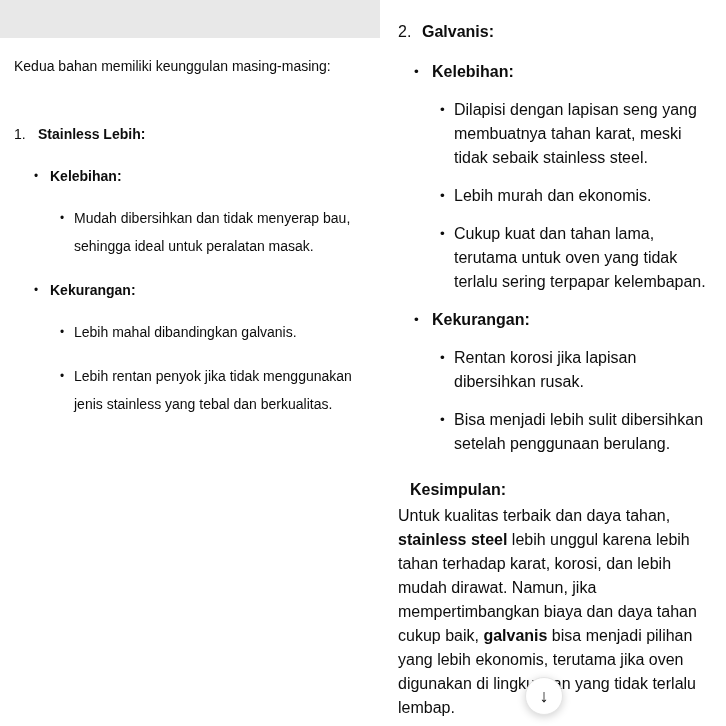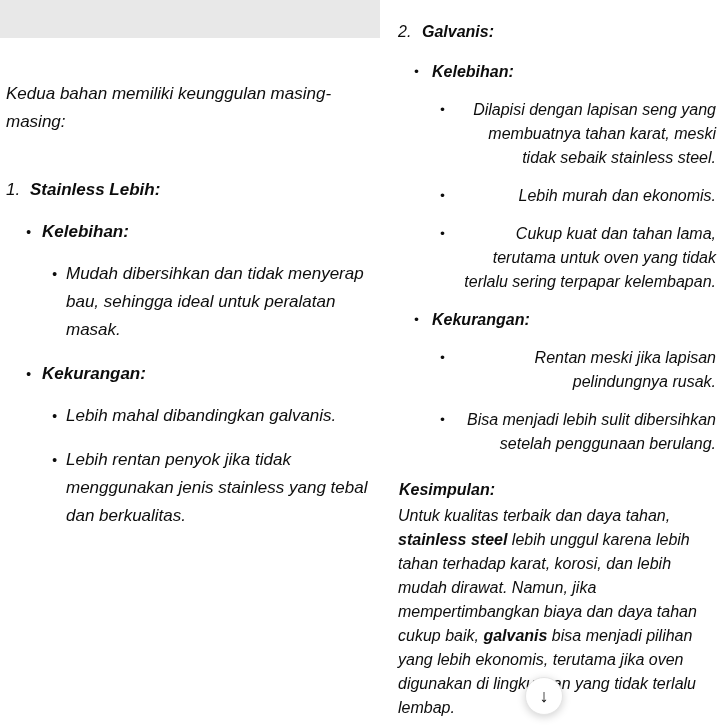--- a/index.html
+++ b/index.html
@@ -11,45 +11,45 @@
     overflow: hidden;
     font-family: "Liberation Sans", "DejaVu Sans", sans-serif;
     color: #0d0d0d;
   }
   .top-strip {
     position: absolute;
     left: 0; top: 0;
     width: 380px; height: 38px;
     background: #e8e8e8;
   }
-  .col { position: absolute; font-style: italic; }
-  .col-left  { left: 6px;  top: 52px; width: 366px; font-size: 17px; line-height: 28px; margin-top: 28px; }
+  .col { position: absolute; }
+  .col-left  { left: 14px;  top: 52px; width: 366px; font-size: 14px; line-height: 28px; }
   .col-right { left: 398px; top: 20px; width: 318px; font-size: 16px; line-height: 24px; }
 
   .intro { margin: 0 0 40px 0; }
   .sec-head { margin: 0 0 14px 0; }
   .col-right .sec-head { margin-bottom: 16px; }
   .sec-head .num { display: inline-block; width: 24px; }
   b, .bold { font-weight: bold; }
 
   .li { position: relative; margin-bottom: 16px; }
   .li::before { content: "\2022"; position: absolute; top: 0; font-size: 0.85em; }
   .l1 { padding-left: 36px; }
   .l1::before { left: 20px; }
   .l2 { padding-left: 60px; }
   .l2::before { left: 46px; }
   .label-item { margin-bottom: 14px; }
 
   .col-right .li { margin-bottom: 14px; }
   .col-right .l1 { padding-left: 34px; }
   .col-right .l1::before { left: 16px; }
-  .col-right .l2 { padding-left: 56px; text-align: right; }
+  .col-right .l2 { padding-left: 56px; }
   .col-right .l2::before { left: 42px; }
 
-  .conclusion-head { margin: 22px 0 2px 1px; }
+  .conclusion-head { margin: 22px 0 2px 12px; }
   .conclusion { margin: 0; font-size: 16px; line-height: 24px; }
 
   .scroll-btn {
     position: absolute;
     left: 525px; top: 677px;
     width: 38px; height: 38px;
     border-radius: 50%;
     background: #ffffff;
     border: 1px solid #e5e5e5;
     box-shadow: 0 2px 8px rgba(0,0,0,0.18);
@@ -84,21 +84,21 @@
     <p class="sec-head"><span class="num">2.</span><b>Galvanis:</b></p>
 
     <div class="li l1 label-item"><b>Kelebihan:</b></div>
 
     <div class="li l2"><span>Dilapisi dengan lapisan seng yang membuatnya tahan karat, meski tidak sebaik stainless steel.</span></div>
     <div class="li l2"><span>Lebih murah dan ekonomis.</span></div>
     <div class="li l2"><span>Cukup kuat dan tahan lama, terutama untuk oven yang tidak terlalu sering terpapar kelembapan.</span></div>
 
     <div class="li l1 label-item"><b>Kekurangan:</b></div>
 
-    <div class="li l2"><span>Rentan meski jika lapisan pelindungnya rusak.</span></div>
+    <div class="li l2"><span>Rentan korosi jika lapisan dibersihkan rusak.</span></div>
     <div class="li l2"><span>Bisa menjadi lebih sulit dibersihkan setelah penggunaan berulang.</span></div>
 
     <p class="conclusion-head"><b>Kesimpulan:</b></p>
 
     <p class="conclusion"><span>Untuk kualitas terbaik dan daya tahan, </span><b>stainless steel</b><span> lebih unggul karena lebih tahan terhadap karat, korosi, dan lebih mudah dirawat. Namun, jika mempertimbangkan biaya dan daya tahan cukup baik, </span><b>galvanis</b><span> bisa menjadi pilihan yang lebih ekonomis, terutama jika oven digunakan di lingkungan yang tidak terlalu lembap.</span></p>
   </div>
 
   <button class="scroll-btn">
       <span>↓</span>
     </button>

